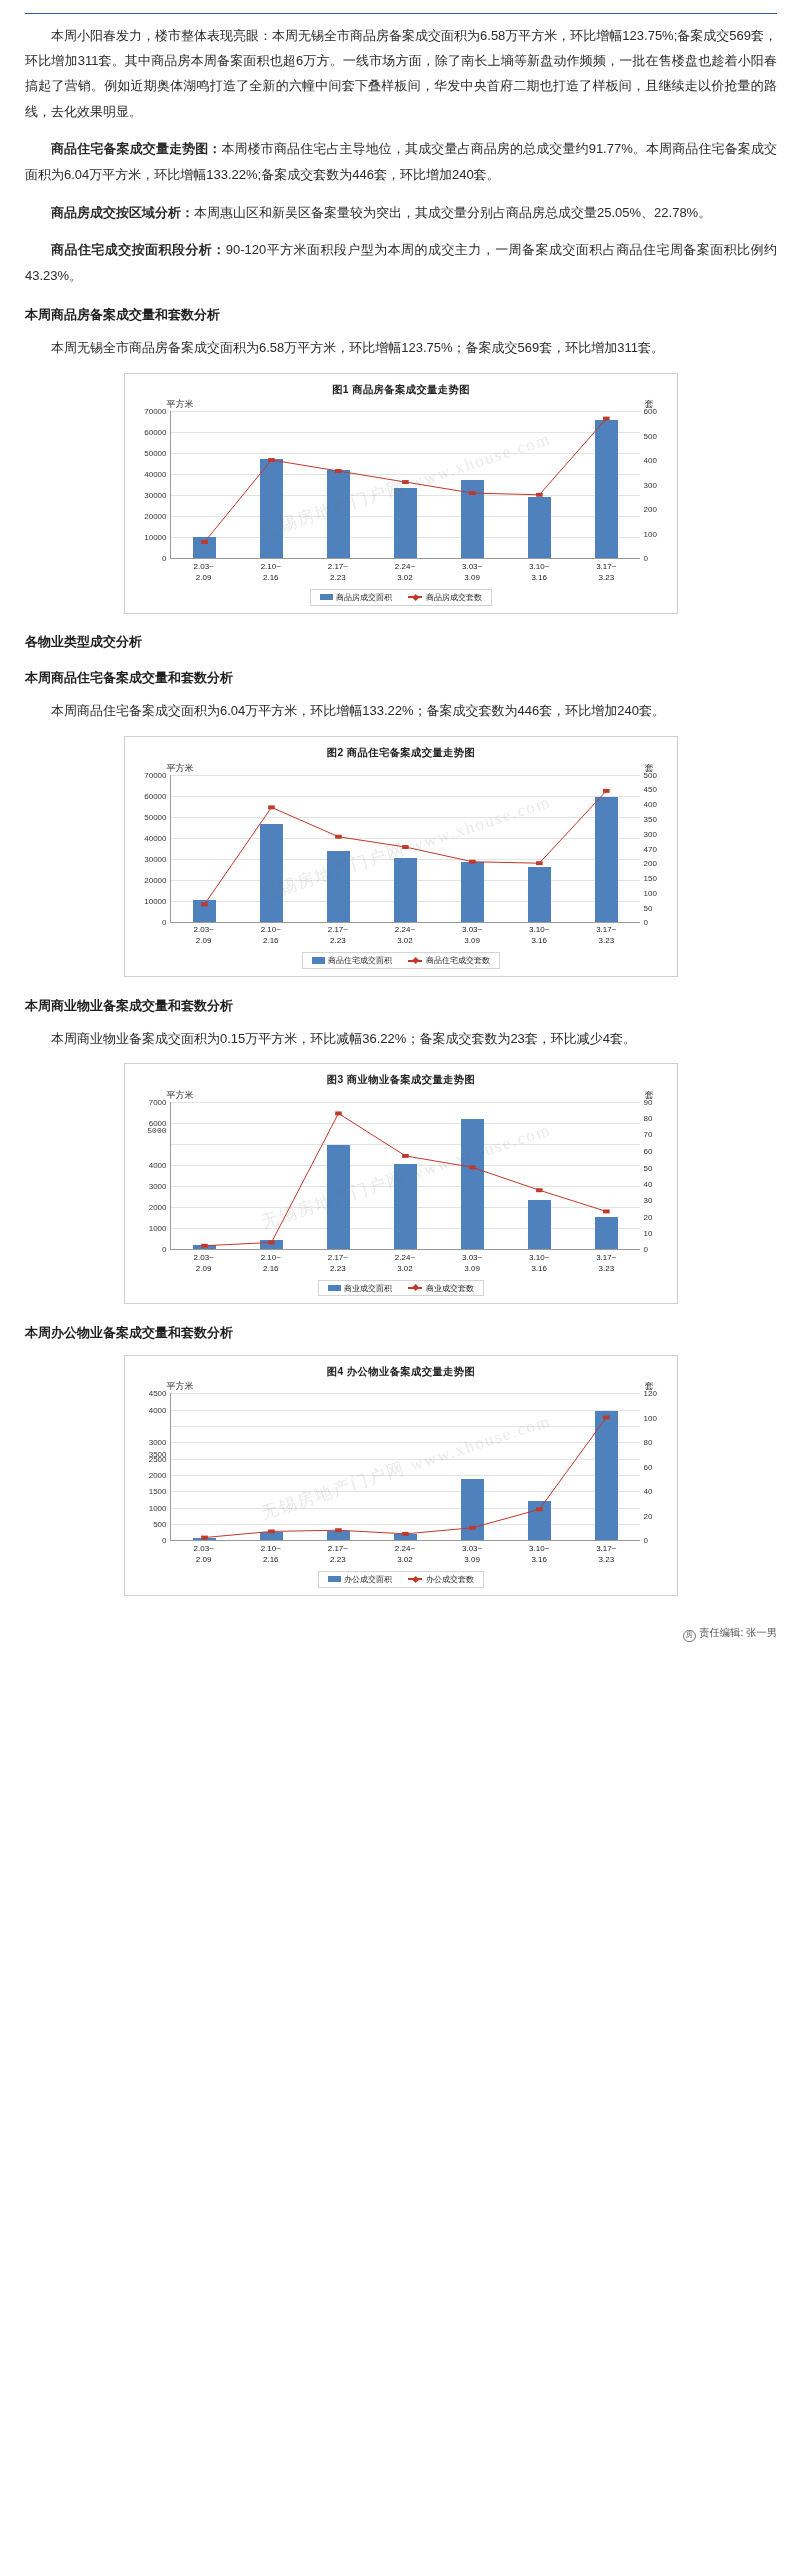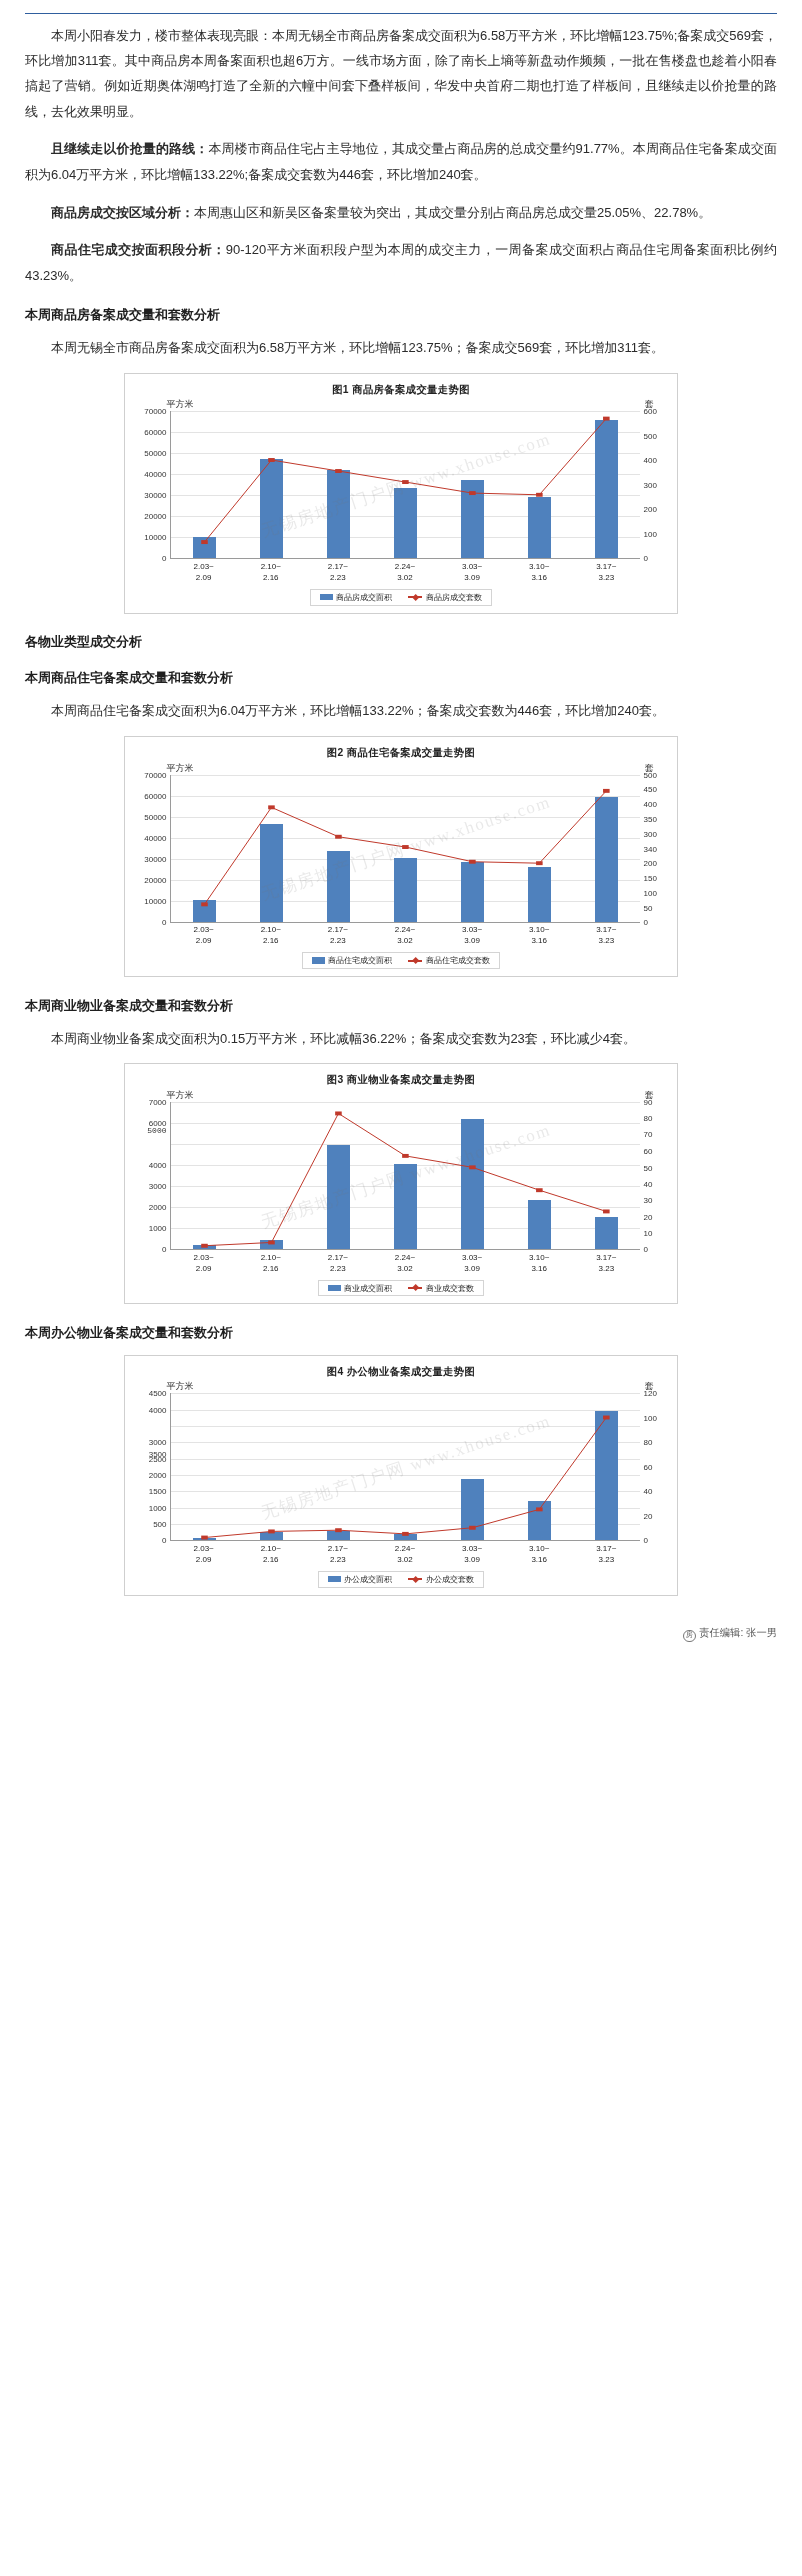--- a/index.html
+++ b/index.html
@@ -193,21 +193,21 @@
 </style>
 </head>
 <body>
 
 <div class="page">
   <div class="toprule"></div>
 
 
   <p class="body"><span>本周小阳春发力，楼市整体表现亮眼：本周无锡全市商品房备案成交面积为6.58万平方米，环比增幅123.75%;备案成交569套，环比增加311套。其中商品房本周备案面积也超6万方。一线市场方面，除了南长上墒等新盘动作频频，一批在售楼盘也趁着小阳春搞起了营销。例如近期奥体湖鸣打造了全新的六幢中间套下叠样板间，华发中央首府二期也打造了样板间，且继续走以价抢量的路线，去化效果明显。</span></p>
 
-  <p class="body"><b>且继续走以价抢量的路线：</b><span id="p2rest">本周楼市商品住宅占主导地位，其成交量占商品房的总成交量约91.77%。本周商品住宅备案成交面积为6.04万平方米，环比增幅133.22%;备案成交套数为446套，环比增加240套。</span></p>
+  <p class="body"><b>商品住宅备案成交量走势图：</b><span id="p2rest">本周楼市商品住宅占主导地位，其成交量占商品房的总成交量约91.77%。本周商品住宅备案成交面积为6.04万平方米，环比增幅133.22%;备案成交套数为446套，环比增加240套。</span></p>
 
   <p class="body"><b>商品房成交按区域分析：</b><span id="p3rest">本周惠山区和新吴区备案量较为突出，其成交量分别占商品房总成交量25.05%、22.78%。</span></p>
 
   <p class="body"><b>商品住宅成交按面积段分析：</b><span id="p4rest">90-120平方米面积段户型为本周的成交主力，一周备案成交面积占商品住宅周备案面积比例约43.23%。</span></p>
 
   <h2 class="sec">本周商品房备案成交量和套数分析</h2>
   <p class="body">本周无锡全市商品房备案成交面积为6.58万平方米，环比增幅123.75%；备案成交569套，环比增加311套。</p>
 
   <div class="chart-wrap">
     <div class="chart" id="chart1">
@@ -367,21 +367,21 @@
               <rect x="92.15714285714286" y="15.619999999999994" width="1.4" height="4.4" fill="#c0392b"></rect>
             </svg>
             <div class="watermark">无锡房地产门户网 www.xhouse.com</div>
           </div>
           <div class="y2labels">
             <span style="top: 147px;">0</span>
             <span style="top: 133px;">50</span>
             <span style="top: 118px;">100</span>
             <span style="top: 103px;">150</span>
             <span style="top: 88px;">200</span>
-            <span style="top: 74px;">340</span>
+            <span style="top: 74px;">470</span>
             <span style="top: 59px;">300</span>
             <span style="top: 44px;">350</span>
             <span style="top: 29.5px;">400</span>
             <span style="top: 14.7px;">450</span>
             <span style="top: 0px;">500</span>
           </div>
         </div>
         <div class="xlabels">
           <div class="xlab">2.03~<br>2.09</div>
           <div class="xlab">2.10~<br>2.16</div>

